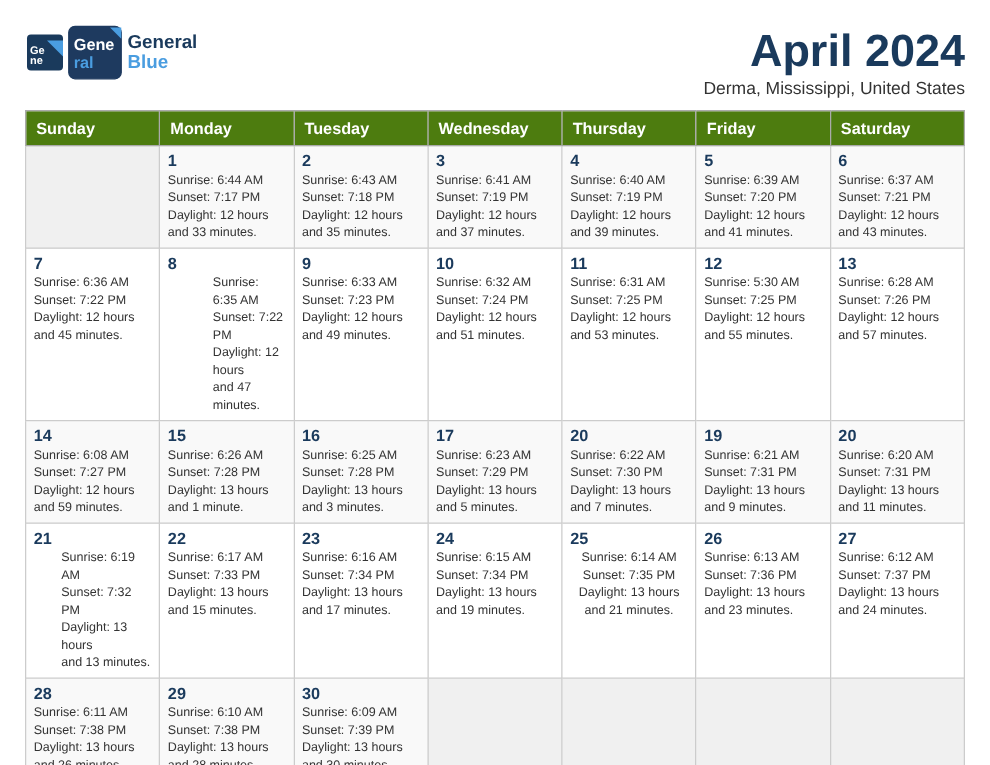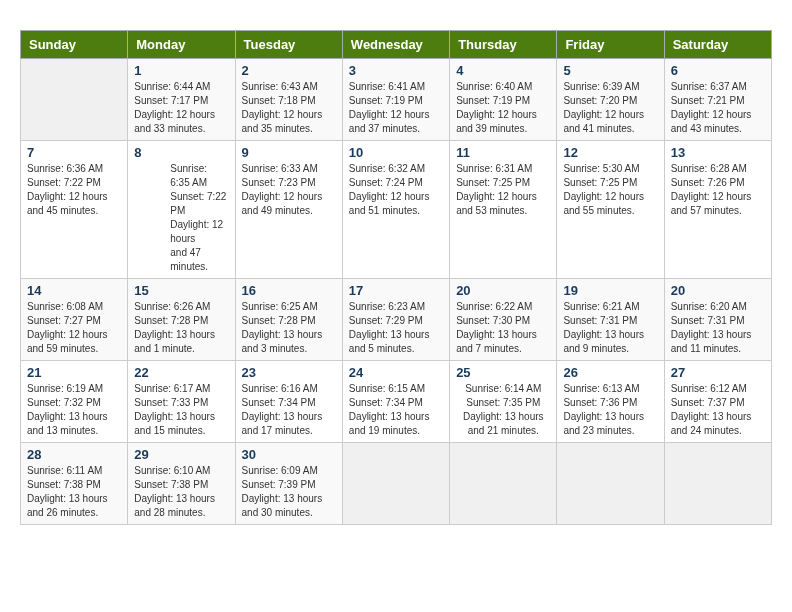--- a/index.html
+++ b/index.html
@@ -76,21 +76,45 @@
       color: #333;
     }
     .empty-cell {
       background: #f0f0f0 !important;
     }
   </style>
 </head>
 <body>
 
 <div class="header">
+  <div class="logo">
+    <svg class="logo-icon" viewBox="0 0 40 40">
+      <rect x="2" y="2" width="36" height="36" rx="4" fill="#1a3a5c"></rect>
+      <polygon points="22,8 38,8 38,24" fill="#4a9de0"></polygon>
+      <text x="5" y="22" font-size="11" fill="white" font-weight="bold" font-family="Arial">Ge</text>
+      <text x="5" y="32" font-size="11" fill="white" font-weight="bold" font-family="Arial">ne</text>
+    </svg>
+    <div>
+      <div style="display:flex;align-items:center;">
+        <svg width="44" height="44" viewBox="0 0 44 44">
+          <rect x="1" y="1" width="42" height="42" rx="5" fill="#1e3a5f" stroke="#1e3a5f"></rect>
+          <text x="5" y="20" font-size="13" fill="white" font-weight="bold" font-family="Arial">Gene</text>
+          <text x="5" y="34" font-size="13" fill="#4a9de0" font-weight="bold" font-family="Arial">ral</text>
+          <polygon points="34,2 43,2 43,11" fill="#4a9de0"></polygon>
+        </svg>
+        <div style="margin-left:4px;">
+          <div style="font-size:15px;font-weight:bold;color:#1a3a5c;line-height:1.1;">General</div>
+          <div style="font-size:15px;font-weight:bold;color:#4a9de0;line-height:1.1;">Blue</div>
+        </div>
+      </div>
+    </div>
+  </div>
   <div class="title-block">
+    <div class="month-title">April 2024</div>
+    <div class="location">Derma, Mississippi, United States</div>
   </div>
 </div>
 
 <table>
   <thead>
     <tr id="header-row">
     <th>Sunday</th>
         <th>Monday</th>
         <th>Tuesday</th>
         <th>Wednesday</th>
@@ -243,21 +267,21 @@
           <span class="day-num">20</span>
           <div class="cell-info" style="white-space: pre-line;">Sunrise: 6:20 AM
 Sunset: 7:31 PM
 Daylight: 13 hours
 and 11 minutes.</div>
         </td>
       </tr>
       <tr>
         <td>
           <span class="day-num">21</span>
-          <div class="cell-info" style="white-space: pre-line;">Sunrise: 6:19 AM
+          <div class="cell-info" style="white-space: pre-line; margin-left: 22px;">Sunrise: 6:19 AM
 Sunset: 7:32 PM
 Daylight: 13 hours
 and 13 minutes.</div>
         </td>
         <td>
           <span class="day-num">22</span>
           <div class="cell-info" style="white-space: pre-line;">Sunrise: 6:17 AM
 Sunset: 7:33 PM
 Daylight: 13 hours
 and 15 minutes.</div>

